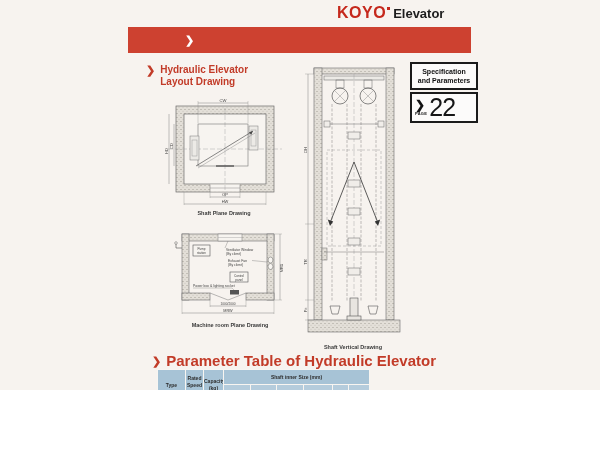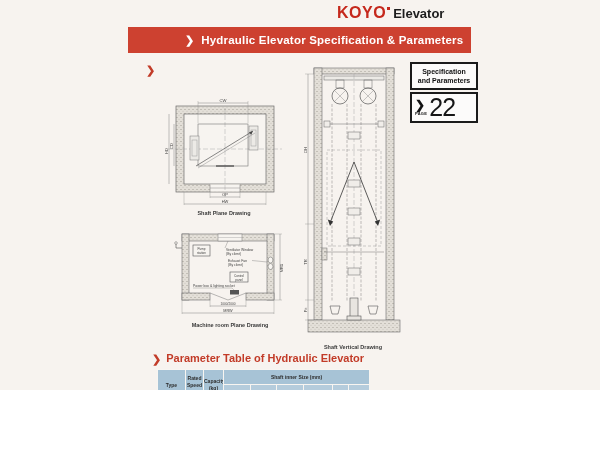--- a/index.html
+++ b/index.html
@@ -18,21 +18,21 @@
           display:flex;align-items:center;padding-left:57px;box-sizing:border-box;}
   .banner .chev{color:#fff;font-size:11px;font-weight:bold;margin-right:7px;line-height:1;}
   .banner .title{color:#fff;font-size:11.5px;font-weight:bold;letter-spacing:.2px;}
 
   
   .sec-heading{position:absolute;display:flex;gap:5px;align-items:flex-start;}
   .sec-heading .chev{color:#c23b28;font-size:11px;font-weight:bold;line-height:1.1;}
   .sec-heading .txt{color:#c23b28;font-weight:bold;font-size:10px;line-height:1.2;}
   #layout-heading{left:146px;top:64px;}
   #param-heading{left:152px;top:352px;align-items:center;}
-  #param-heading .txt{font-size:11px;}
+  #param-heading .txt{font-size:15px;}
 
   
   .specbox{position:absolute;left:410px;top:62px;width:68px;}
   .specbox .b1{border:2px solid #1b1b1b;background:#fcfbfa;text-align:center;
                font-size:7px;font-weight:bold;color:#111;padding:3px 0;line-height:1.3;}
   .specbox .b2{border:2px solid #1b1b1b;background:#fcfbfa;margin-top:2px;height:27px;
                display:flex;align-items:center;justify-content:flex-start;padding:0 3px;}
   .pgcol{display:flex;flex-direction:column;align-items:flex-start;margin-right:2px;}
   .pgchev{font-size:12px;font-weight:bold;color:#111;line-height:1;}
   .pglabel{font-size:4px;font-weight:bold;color:#111;letter-spacing:.3px;}
@@ -58,25 +58,28 @@
 <body>
 
 <div id="page">
 
   <div class="logo">
     <span class="brand">KOYO</span><span class="dot"></span><span class="product">Elevator</span>
   </div>
 
   <div class="banner">
     <span class="chev">❯</span>
-    <span class="title">Hydraulic Elevator Specification &amp; Parameters</span>
   </div>
 
   <div class="sec-heading" id="layout-heading">
     <span class="chev">❯</span>
+    <span class="txt">
+      <span>Hydraulic Elevator</span><br>
+      <span>Layout Drawing</span>
+    </span>
   </div>
 
   <div class="specbox">
     <div class="b1">
       <span>Specification</span><br>
       <span>and Parameters</span>
     </div>
     <div class="b2">
       <span class="pgcol">
         <span class="pgchev">❯</span>

